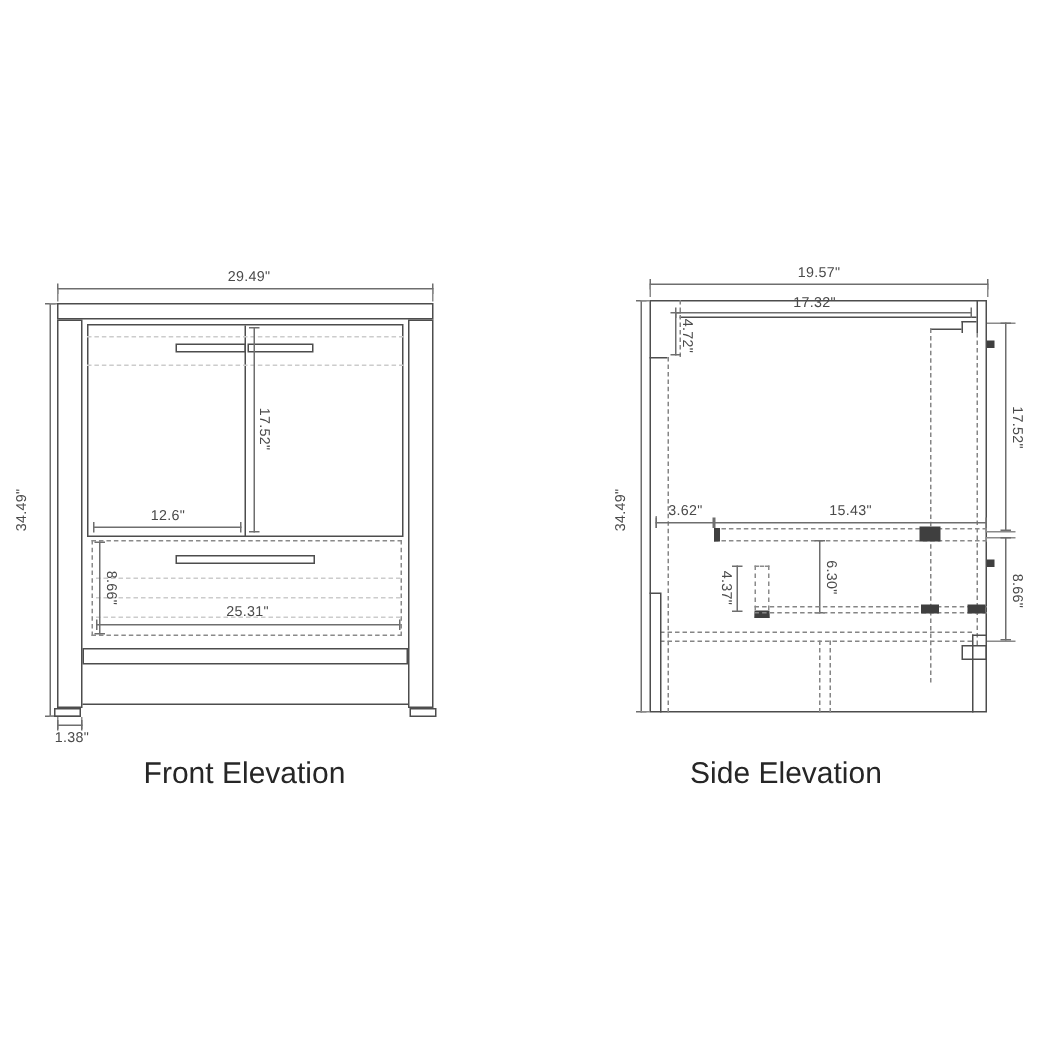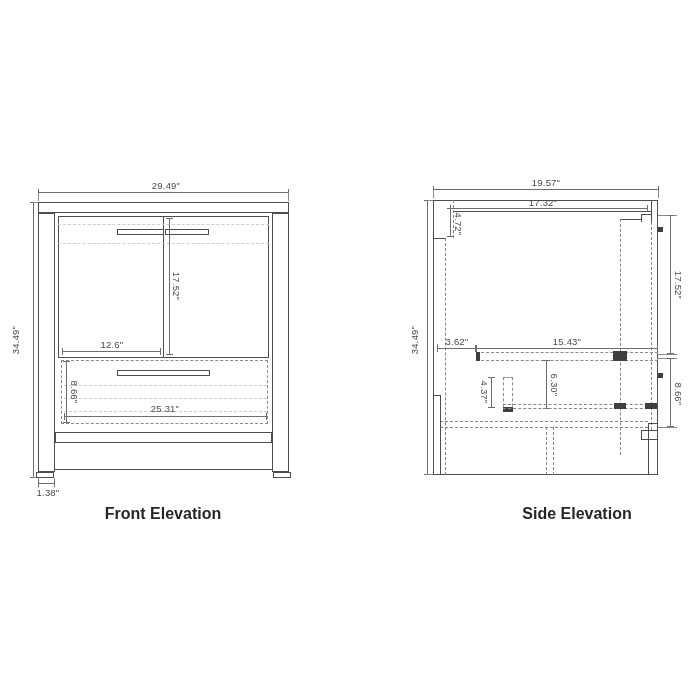--- a/index.html
+++ b/index.html
@@ -24,21 +24,21 @@
   .dim-h::before { left:0; } .dim-h::after { right:0; }
   .dim-v { position:absolute; width:1px; background:#6e6e6e; }
   .dim-v::before,.dim-v::after { content:""; position:absolute; height:1px; width:7px; left:-3px; background:#6e6e6e; }
   .dim-v::before { top:0; } .dim-v::after { bottom:0; }
   .ext-h { position:absolute; height:1px; background:#8a8a8a; }
   .ext-v { position:absolute; width:1px; background:#8a8a8a; }
   
   .dtext { position:absolute; font-size:9.5px; letter-spacing:0.2px; color:#4a4a4a; white-space:nowrap; transform:translate(-50%,-50%); }
   .dtext.down { transform:translate(-50%,-50%) rotate(90deg); }
   .dtext.up   { transform:translate(-50%,-50%) rotate(-90deg); }
-  .viewlabel { position:absolute; transform:translateX(-50%); font-size:16px; font-weight:bold; color:#262626; white-space:nowrap; }
+  .viewlabel { position:absolute; transform:translateX(-50%); font-size:20px; font-weight:normal; color:#262626; white-space:nowrap; }
 </style>
 </head>
 <body>
 
 <div id="canvas">
 
   <section class="layer">
 
     <div class="dim-h" style="left:38px;top:192px;width:251px;"></div>
     <div class="ext-v" style="left:38px;top:193px;height:8px;"></div>
@@ -166,16 +166,16 @@
     <div class="h" style="left:433px;top:395px;width:7px;"></div>
     <div class="v" style="left:440px;top:395px;height:80px;"></div>
 
     <div class="vd" style="left:546px;top:427px;height:48px;"></div>
     <div class="vd" style="left:553px;top:427px;height:48px;"></div>
 
     <div class="h" style="left:648px;top:423px;width:10px;"></div>
     <div class="v" style="left:648px;top:423px;height:52px;"></div>
     <div class="rect" style="left:641px;top:430px;width:17px;height:10px;"></div>
 
-    <div class="viewlabel" style="left:577px;top:505px;">Side Elevation</div>
+    <div class="viewlabel" style="left:524px;top:505px;">Side Elevation</div>
   </section>
 
 </div>
 
 </body></html>

